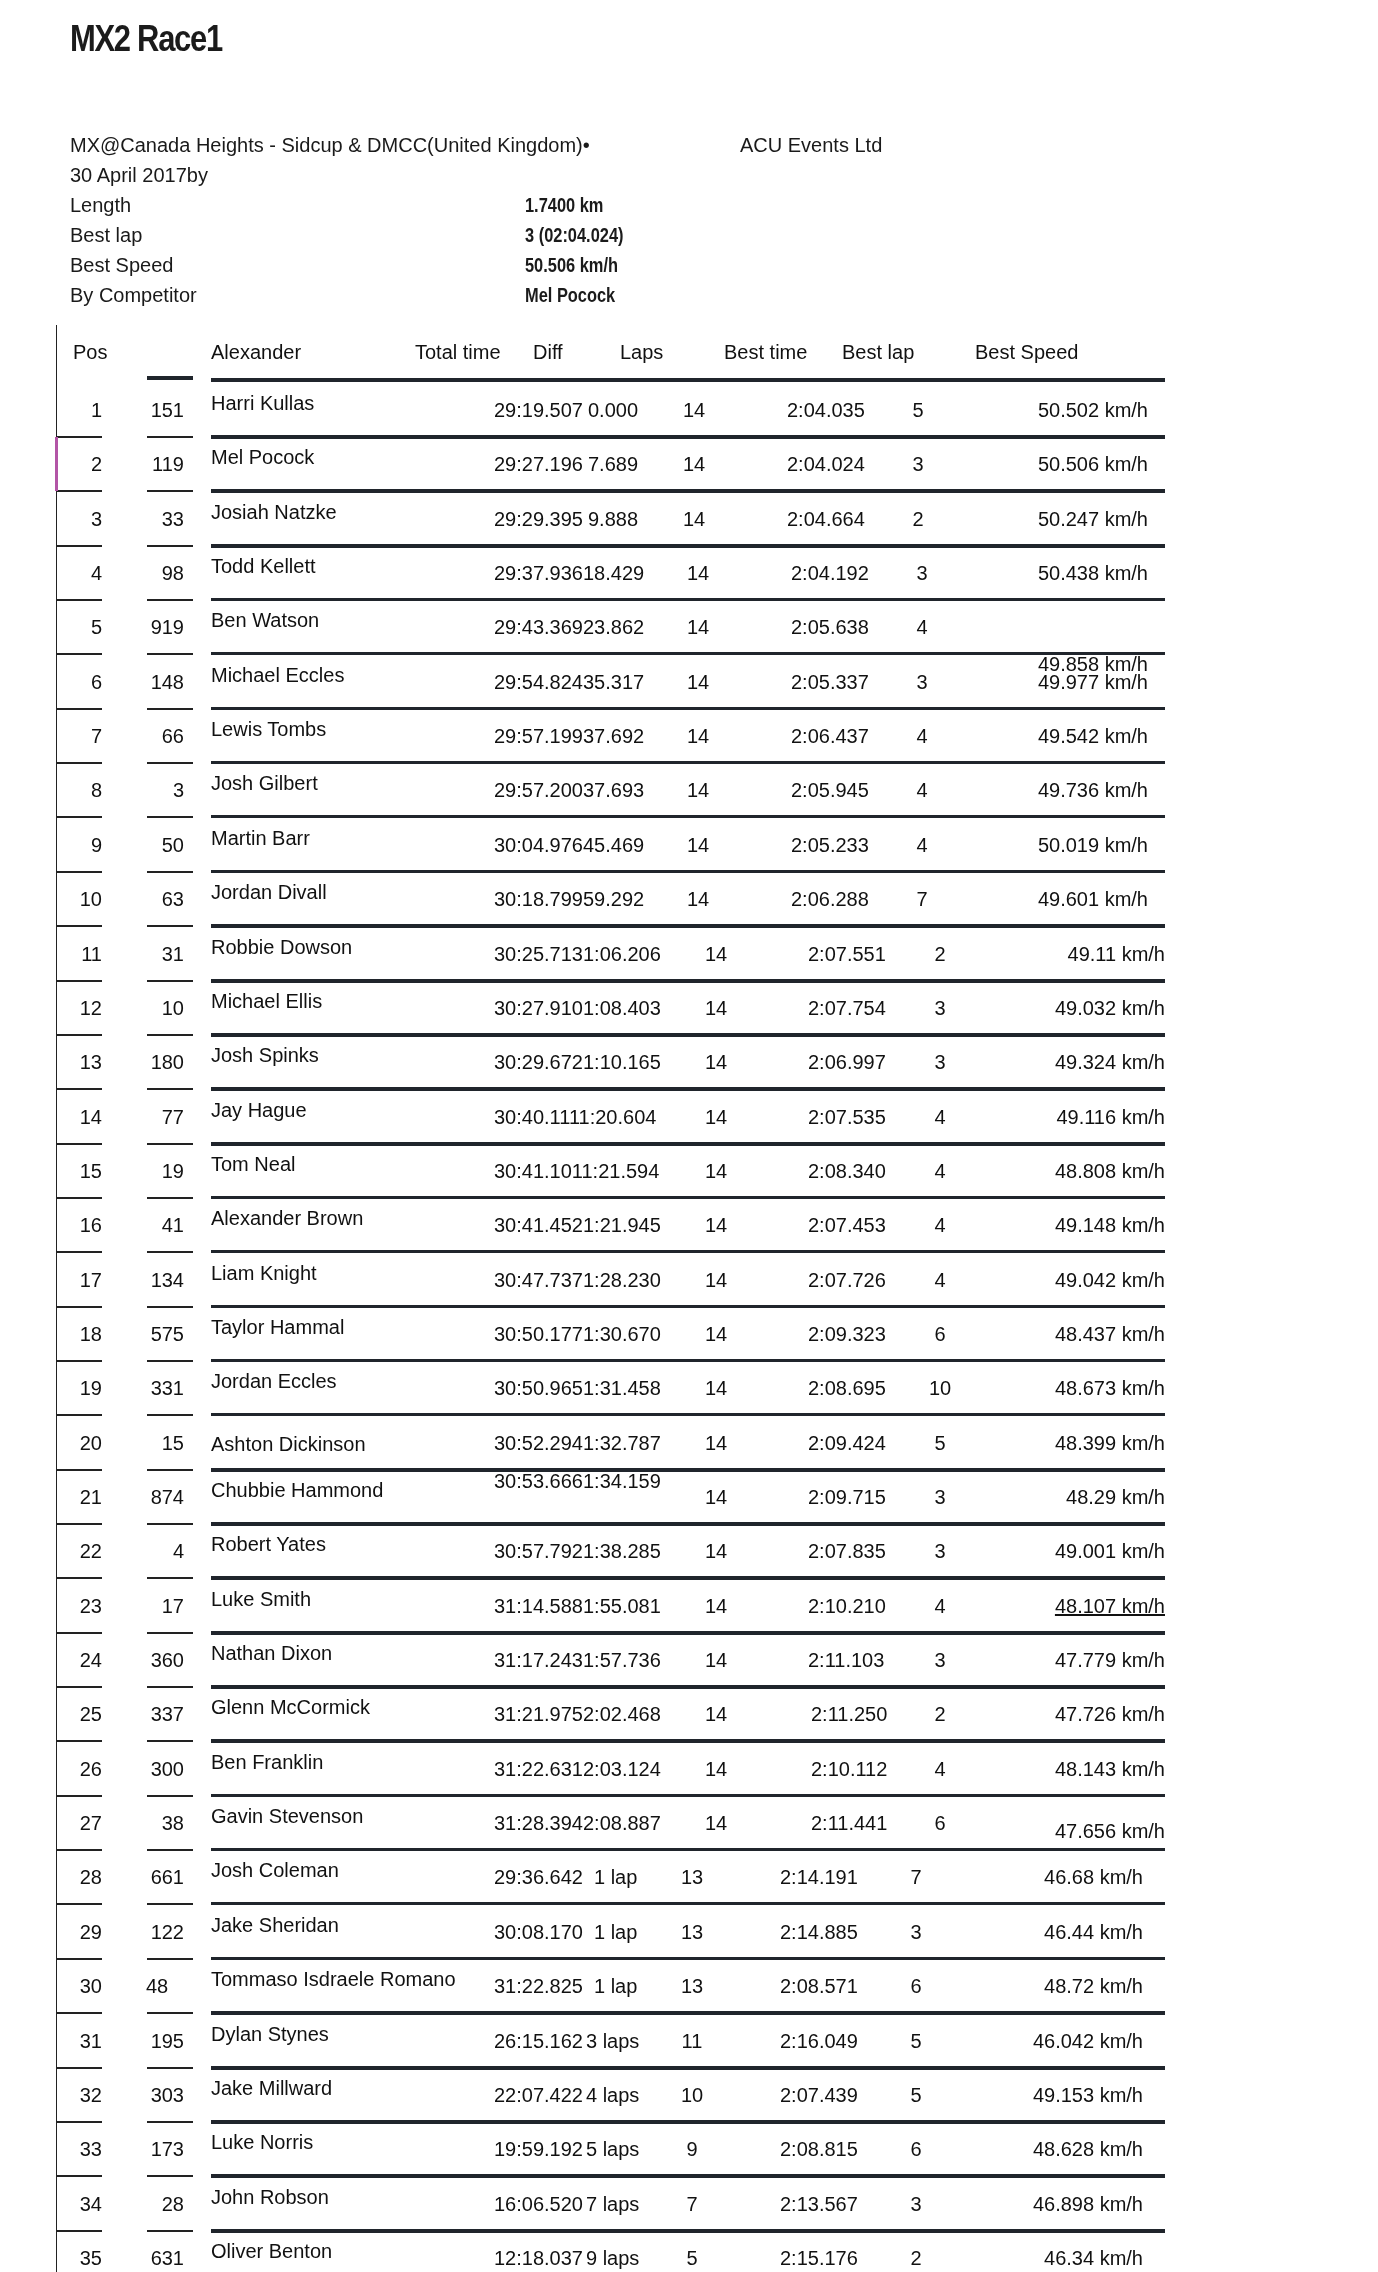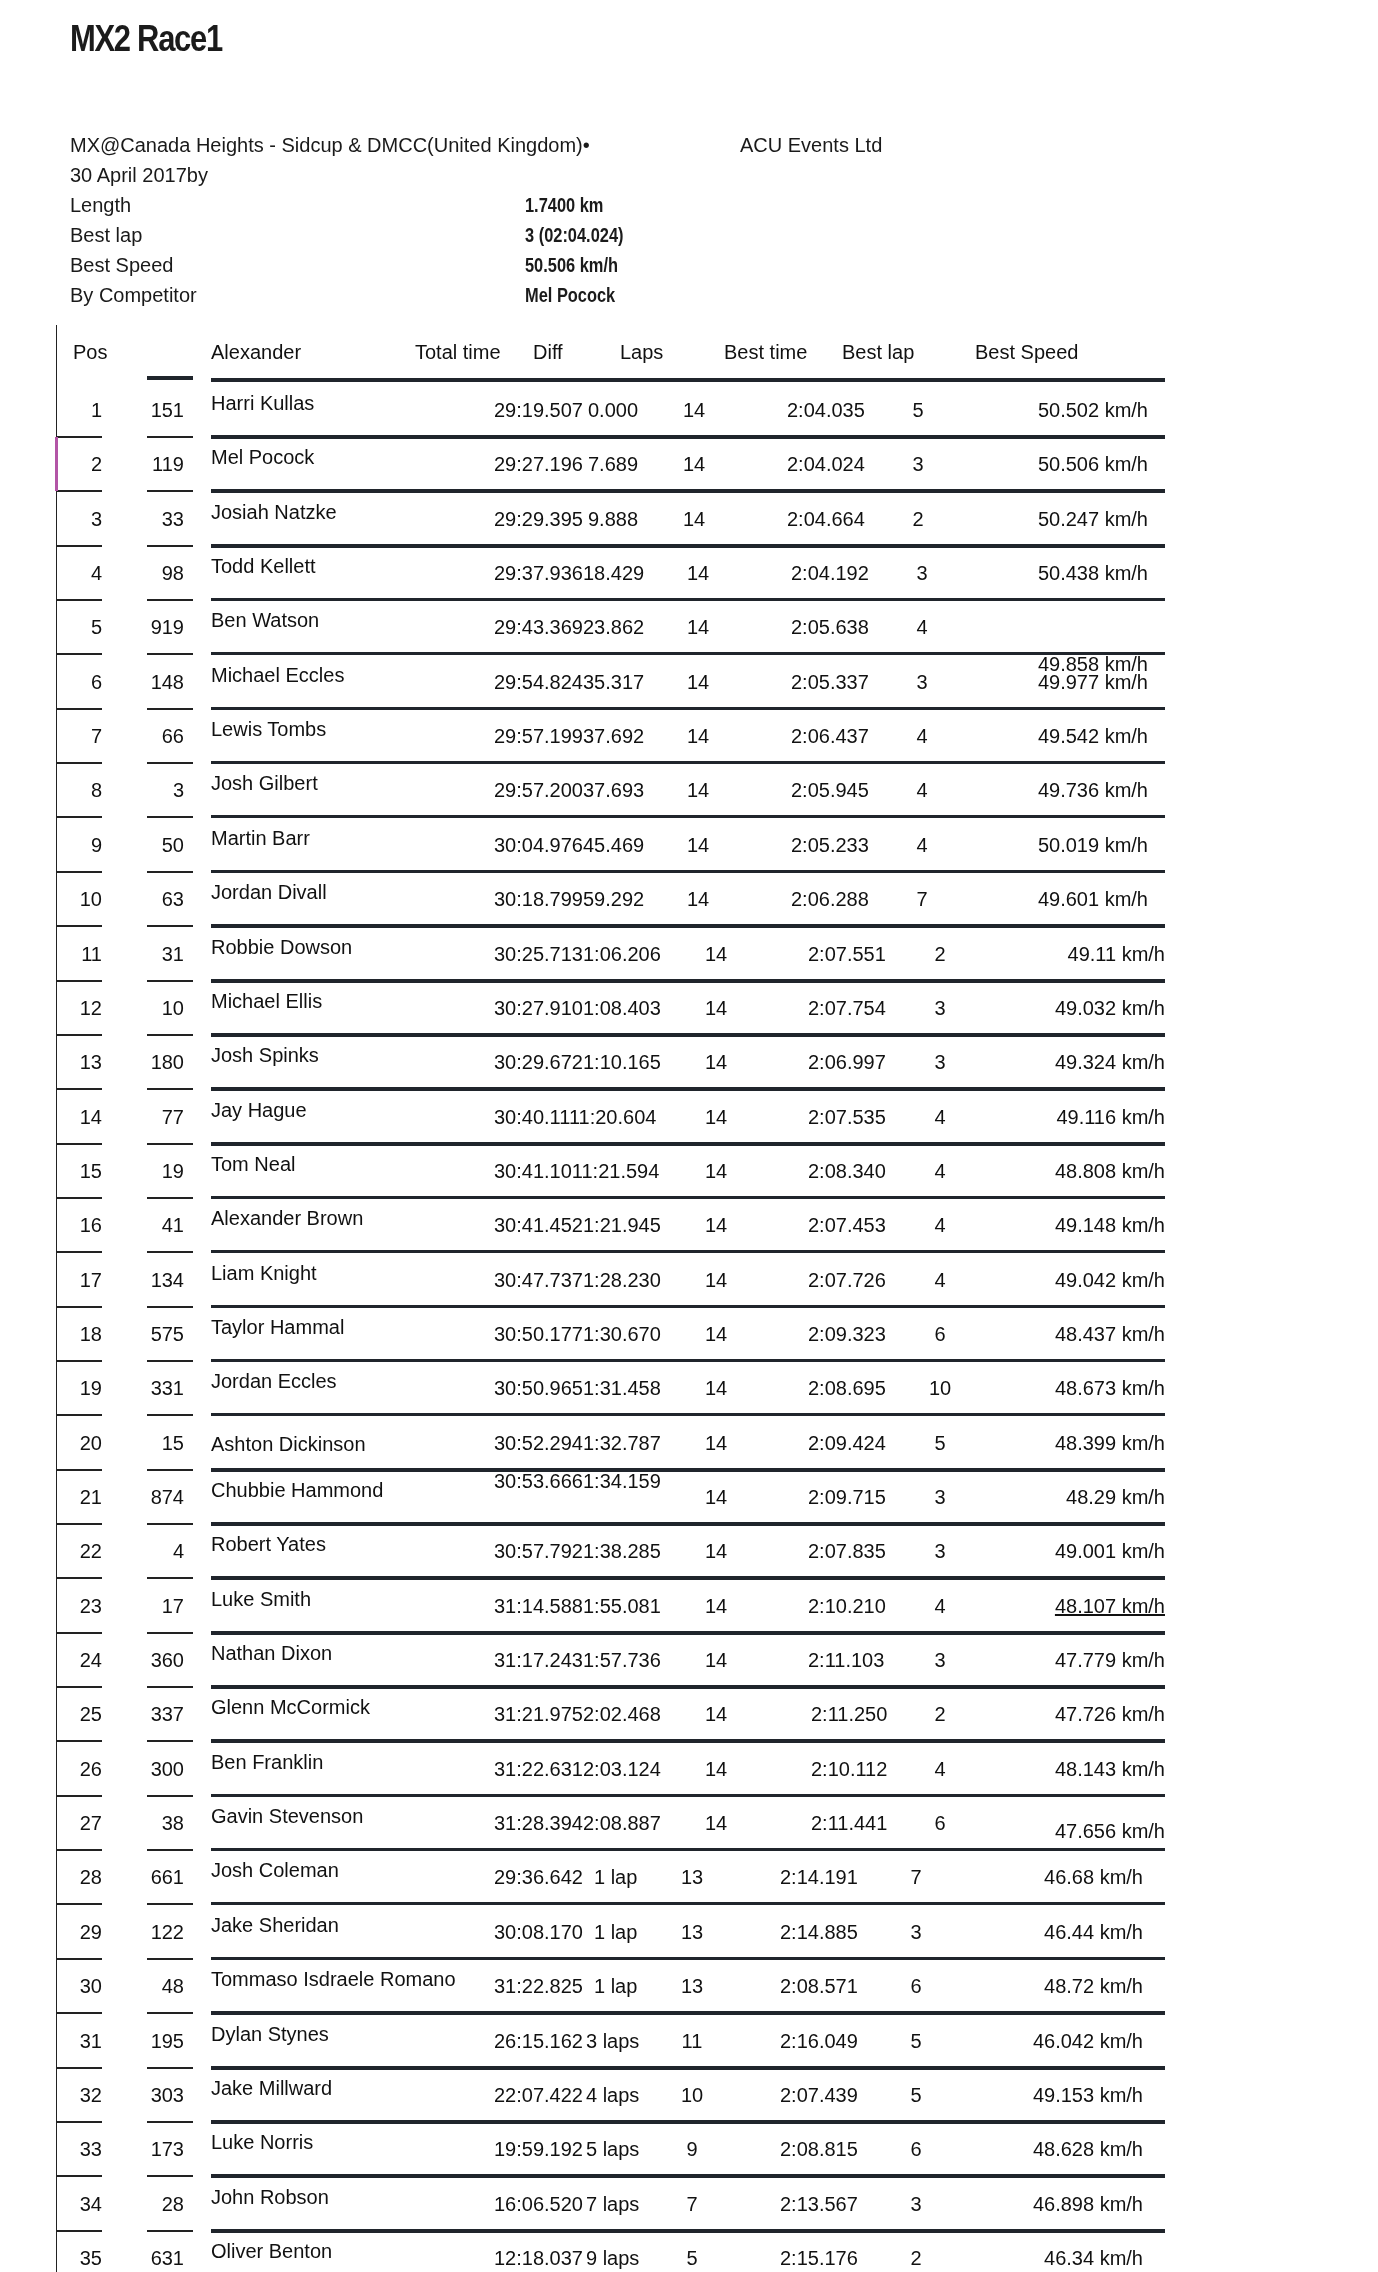--- a/index.html
+++ b/index.html
@@ -437,21 +437,21 @@
         <div class="cell laps" style="left:672px;top:16px;">13</div>
         <div class="cell bt" style="left:780px;top:16px;">2:14.885</div>
         <div class="cell bl" style="left:896px;top:16px;">3</div>
         <div class="cell spd" style="right:235px;top:16px;">46.44 km/h</div>
         <div class="sep-pos" style="top: 53px;"></div>
         <div class="sep-num" style="top: 53px;"></div>
         <div class="sep-main" style="top: 52px; height: 3px; width: 954px;"></div>
       </div>
       <div class="row" style="top: 1959px;">
         <div class="cell pos" style="top:16px;">30</div>
-        <div class="cell num" style="top:16px;">48</div>
+        <div class="cell num" style="top:16px;text-align:center;">48</div>
         <div class="cell name" style="top:9px;">Tommaso Isdraele Romano</div>
         <div class="cell" style="left: 494px; top: 16px;"><span>31:22.825</span><span style="margin-left: 11px;">1 lap</span></div>
         <div class="cell laps" style="left:672px;top:16px;">13</div>
         <div class="cell bt" style="left:780px;top:16px;">2:08.571</div>
         <div class="cell bl" style="left:896px;top:16px;">6</div>
         <div class="cell spd" style="right:235px;top:16px;">48.72 km/h</div>
         <div class="sep-pos" style="top: 53px;"></div>
         <div class="sep-num" style="top: 53px;"></div>
         <div class="sep-main" style="top: 52px; height: 4px; width: 954px;"></div>
       </div>

